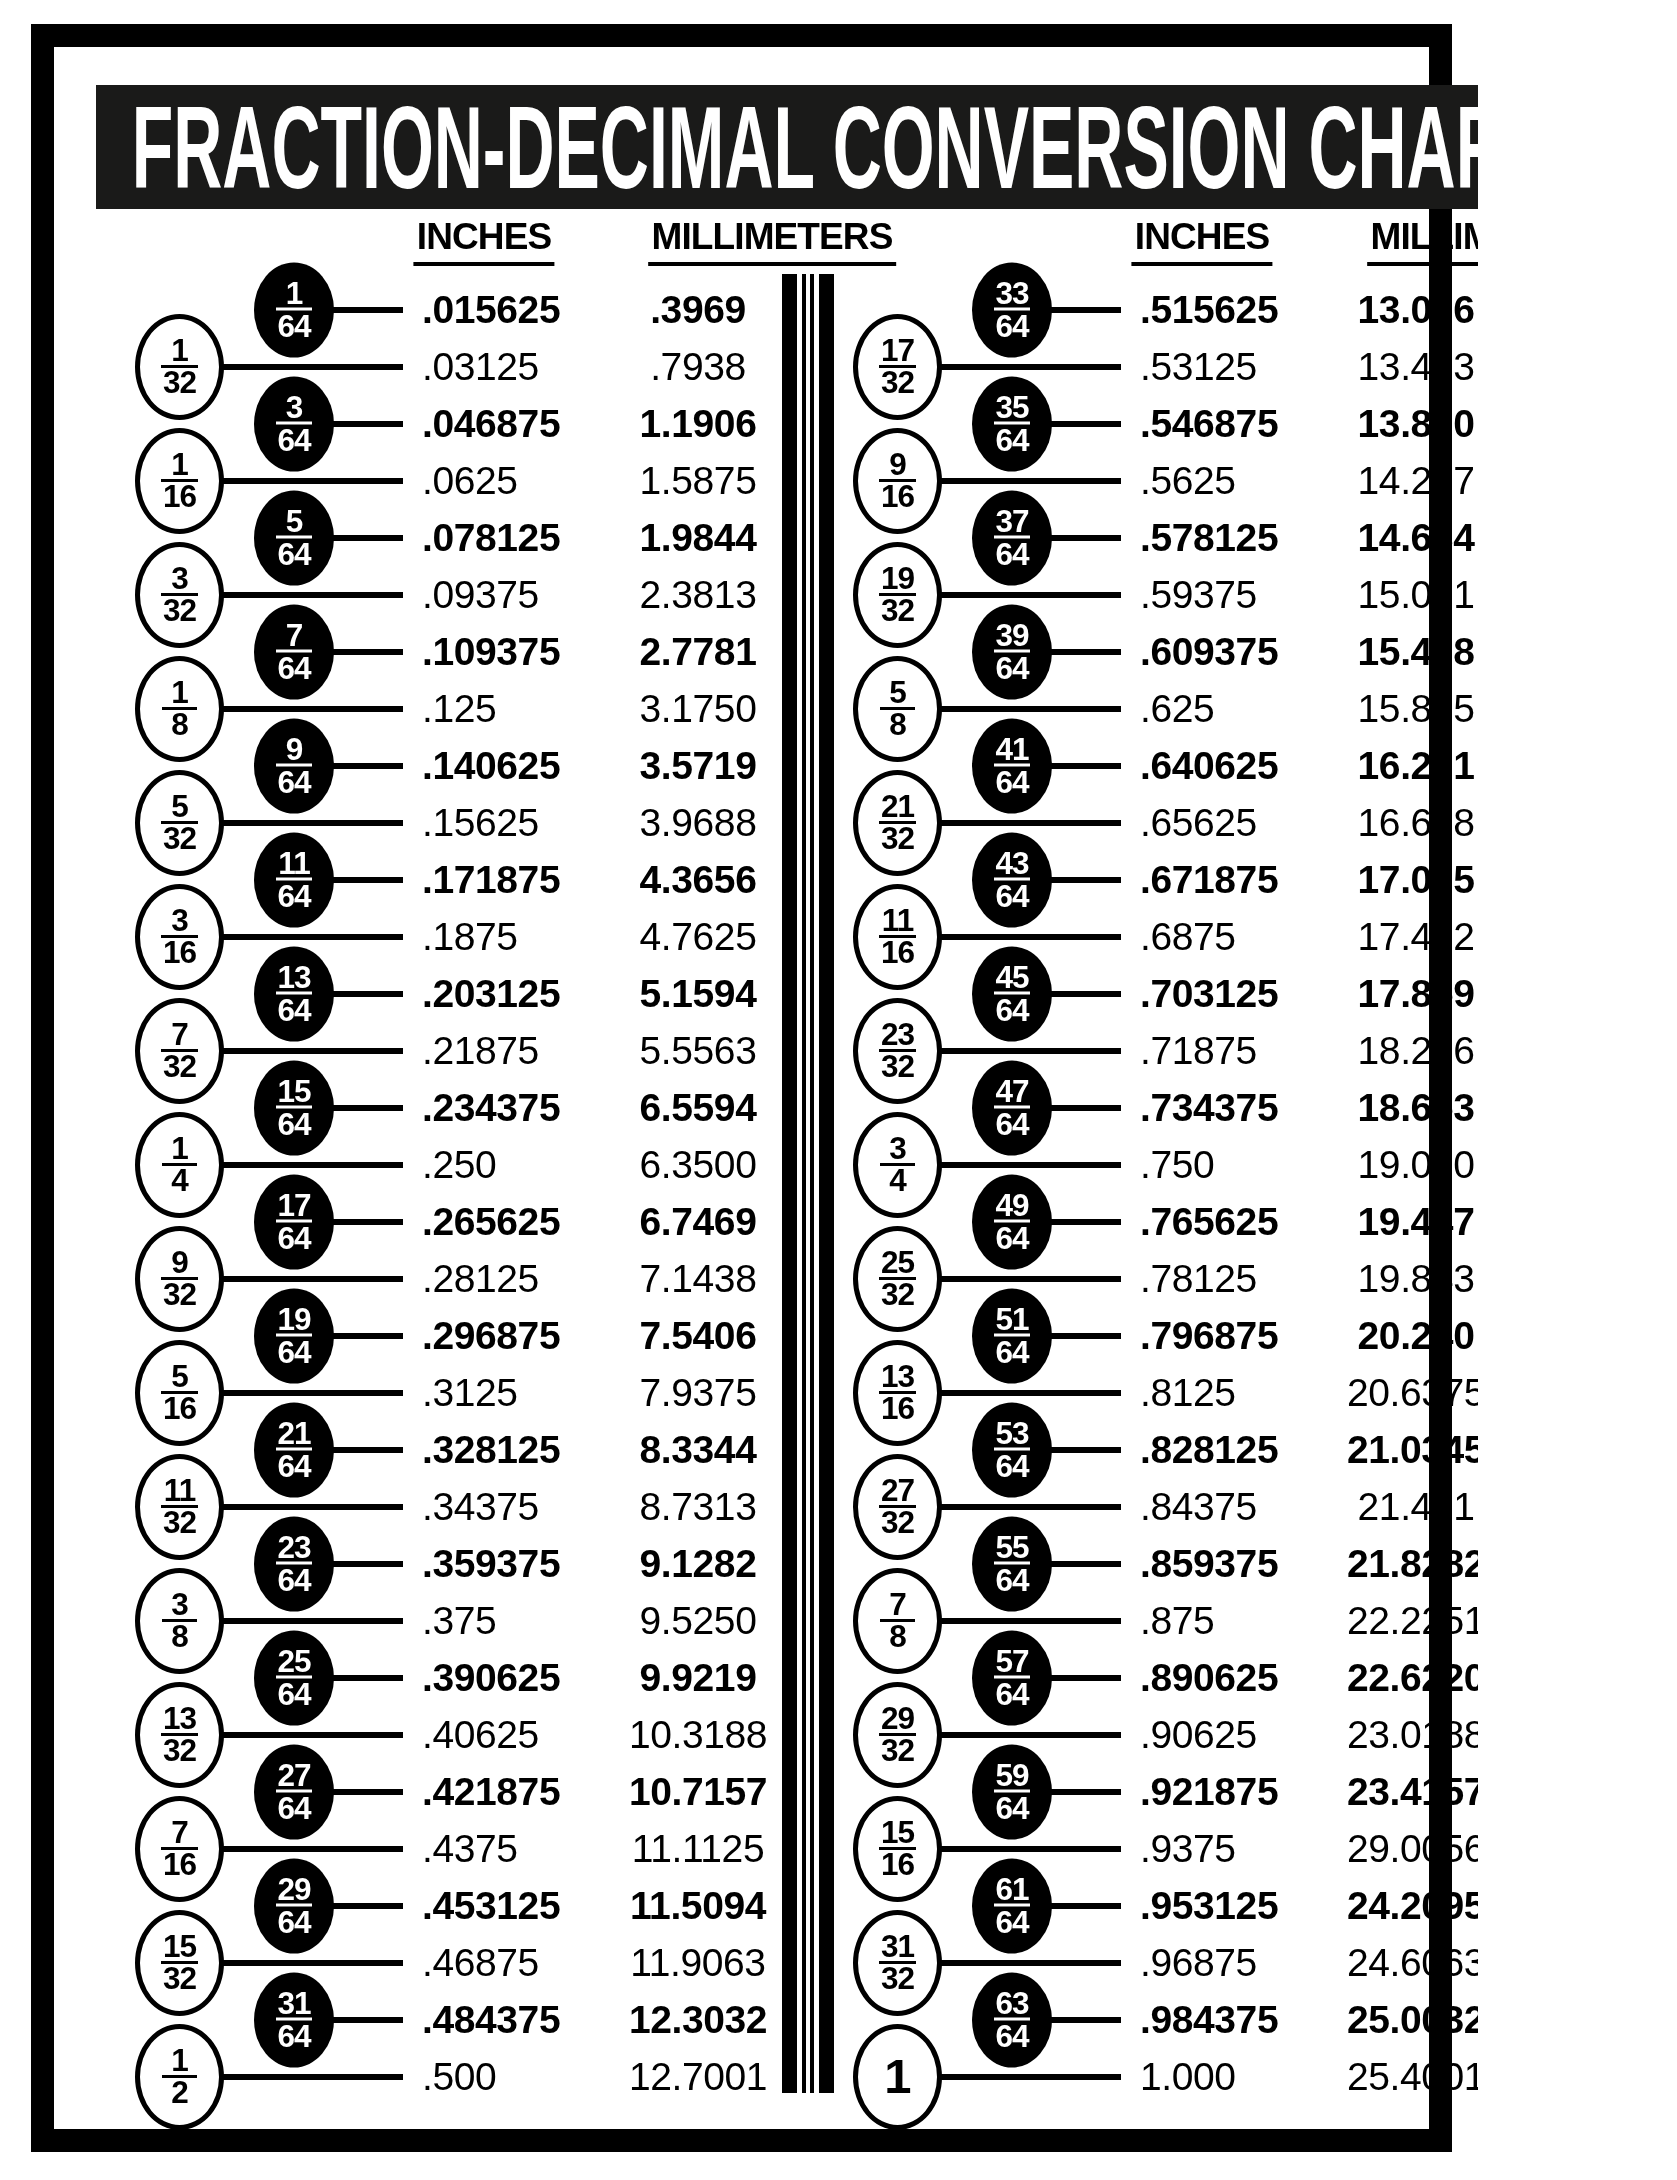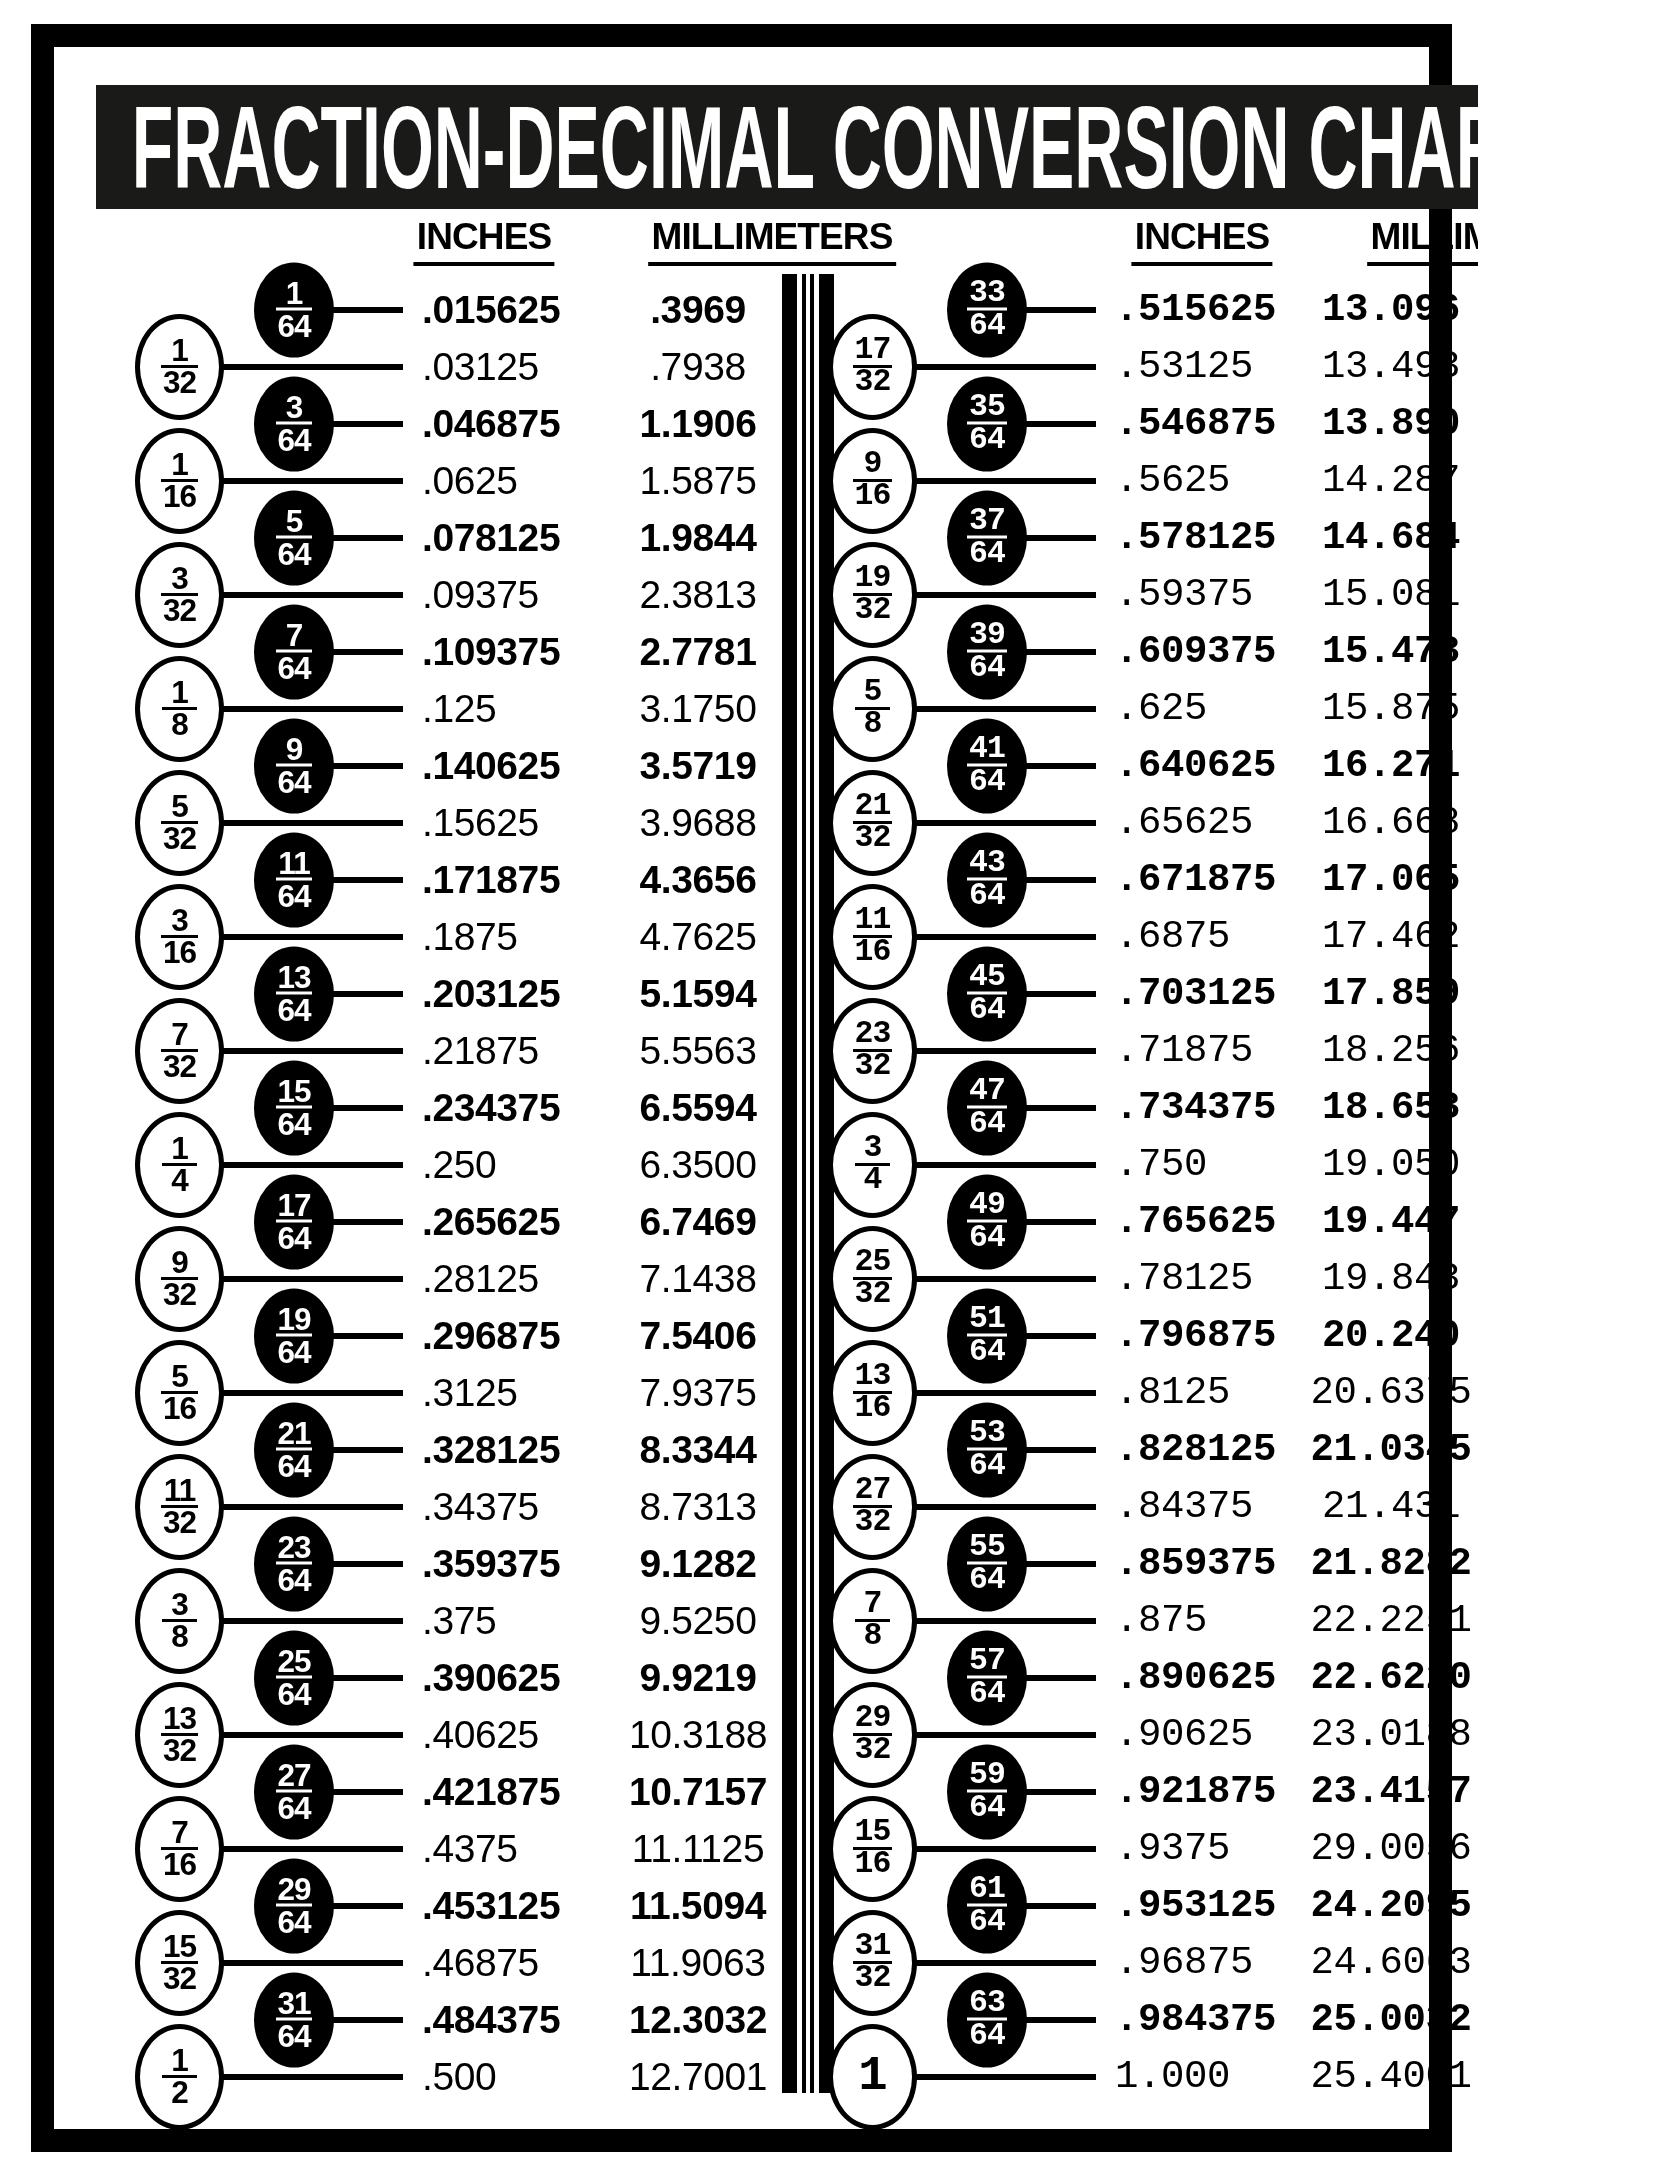--- a/index.html
+++ b/index.html
@@ -17,21 +17,21 @@
        font-size:37px;font-weight:700;letter-spacing:-0.9px;white-space:nowrap;
        border-bottom:4.3px solid var(--ink);padding:0 3.4px 4.3px 3.4px;text-align:right;}
   .divider{position:absolute;left:782px;top:274px;width:52px;height:1819px;
            background:linear-gradient(90deg,
              var(--ink) 0 15.3px,#fff 15.3px 20.4px,
              var(--ink) 20.4px 24px,#fff 24px 28px,
              var(--ink) 28px 32px,#fff 32px 37px,
              var(--ink) 37px 52px);}
   .col{position:absolute;top:281px;width:724px;height:1814px;}
   .col-left{left:112px;}
-  .col-right{left:805px;font-family:Liberation Mono, monospace;}
+  .col-right{left:830px;}
   .row{position:relative;height:57px;overflow:visible;}
   .line{position:absolute;top:50%;transform:translateY(-50%);height:6px;background:var(--ink);}
   .row-w .line{left:67px;width:224px;}
   .row-b .line{left:182px;width:109px;}
   .badge{position:absolute;top:50%;transform:translateY(-50%);
          border-radius:50%;display:flex;align-items:center;justify-content:center;
          box-sizing:border-box;z-index:2;}
   .row-b .badge{left:142px;width:80px;height:95px;background:var(--ink);color:#fff;}
   .row-w .badge{left:23px;width:89px;height:106px;background:#fff;
                 border:5.1px solid var(--ink);color:var(--ink);}

